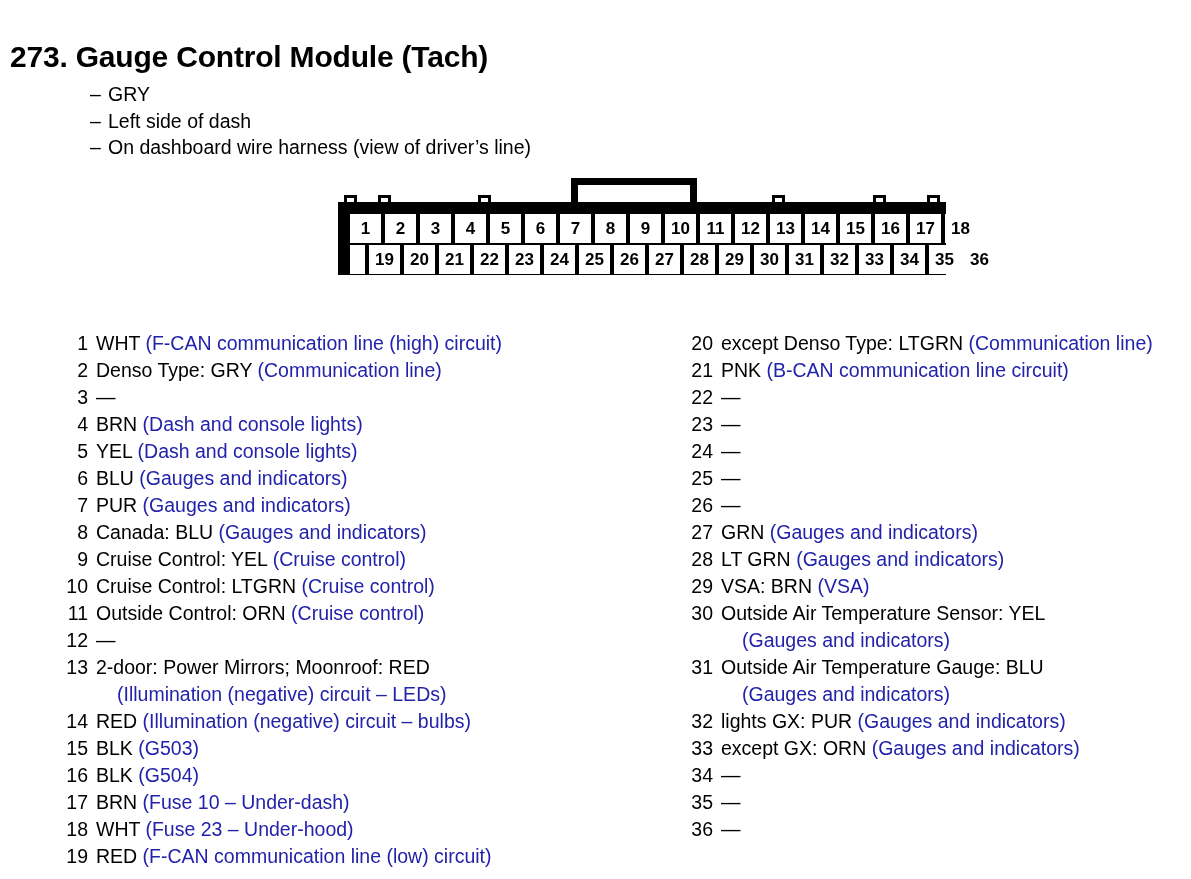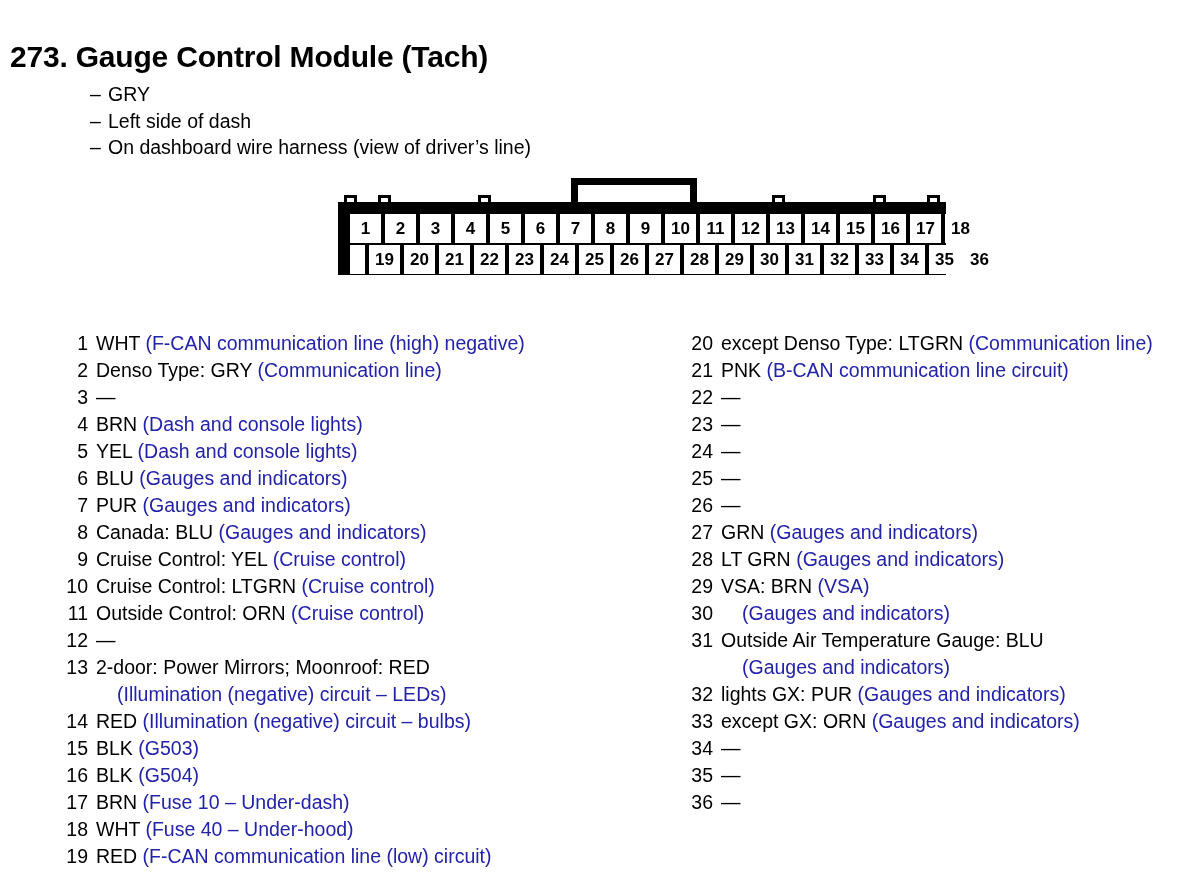--- a/index.html
+++ b/index.html
@@ -246,21 +246,21 @@
         <div class="pin-cell" style="width: 31px;">34</div>
         <div class="pin-cell" style="width: 31px;">35</div>
         <div class="pin-cell" style="width: 31px;">36</div>
       </div>
   </div>
 </div>
 
 <div class="pin-list" id="list-left">
     <div class="pin-entry">
       <div class="pin-num">1</div>
-      <div class="pin-desc"><span class="blk">WHT</span> <span class="blu">(F-CAN communication line (high) negative)</span></div>
+      <div class="pin-desc"><span class="blk">WHT</span> <span class="blu">(F-CAN communication line (high) circuit)</span></div>
     </div>
     <div class="pin-entry">
       <div class="pin-num">2</div>
       <div class="pin-desc"><span class="blk">Denso Type: GRY</span> <span class="blu">(Communication line)</span></div>
     </div>
     <div class="pin-entry">
       <div class="pin-num">3</div>
       <div class="pin-desc"><span class="dash-mark">—</span></div>
     </div>
     <div class="pin-entry">
@@ -314,21 +314,21 @@
     <div class="pin-entry">
       <div class="pin-num">16</div>
       <div class="pin-desc"><span class="blk">BLK</span> <span class="blu">(G504)</span></div>
     </div>
     <div class="pin-entry">
       <div class="pin-num">17</div>
       <div class="pin-desc"><span class="blk">BRN</span> <span class="blu">(Fuse 10 – Under-dash)</span></div>
     </div>
     <div class="pin-entry">
       <div class="pin-num">18</div>
-      <div class="pin-desc"><span class="blk">WHT</span> <span class="blu">(Fuse 40 – Under-hood)</span></div>
+      <div class="pin-desc"><span class="blk">WHT</span> <span class="blu">(Fuse 23 – Under-hood)</span></div>
     </div>
     <div class="pin-entry">
       <div class="pin-num">19</div>
       <div class="pin-desc"><span class="blk">RED</span> <span class="blu">(F-CAN communication line (low) circuit)</span></div>
     </div>
   </div>
 <div class="pin-list" id="list-right">
     <div class="pin-entry">
       <div class="pin-num">20</div>
       <div class="pin-desc"><span class="blk">except Denso Type: LTGRN</span> <span class="blu">(Communication line)</span></div>
@@ -364,21 +364,21 @@
     <div class="pin-entry">
       <div class="pin-num">28</div>
       <div class="pin-desc"><span class="blk">LT GRN</span> <span class="blu">(Gauges and indicators)</span></div>
     </div>
     <div class="pin-entry">
       <div class="pin-num">29</div>
       <div class="pin-desc"><span class="blk">VSA: BRN</span> <span class="blu">(VSA)</span></div>
     </div>
     <div class="pin-entry">
       <div class="pin-num">30</div>
-      <div class="pin-desc"><span class="blu wrap-line">(Gauges and indicators)</span></div>
+      <div class="pin-desc"><span class="blk">Outside Air Temperature Sensor: YEL</span><span class="blu wrap-line">(Gauges and indicators)</span></div>
     </div>
     <div class="pin-entry">
       <div class="pin-num">31</div>
       <div class="pin-desc"><span class="blk">Outside Air Temperature Gauge: BLU</span><span class="blu wrap-line">(Gauges and indicators)</span></div>
     </div>
     <div class="pin-entry">
       <div class="pin-num">32</div>
       <div class="pin-desc"><span class="blk">lights GX: PUR</span> <span class="blu">(Gauges and indicators)</span></div>
     </div>
     <div class="pin-entry">

